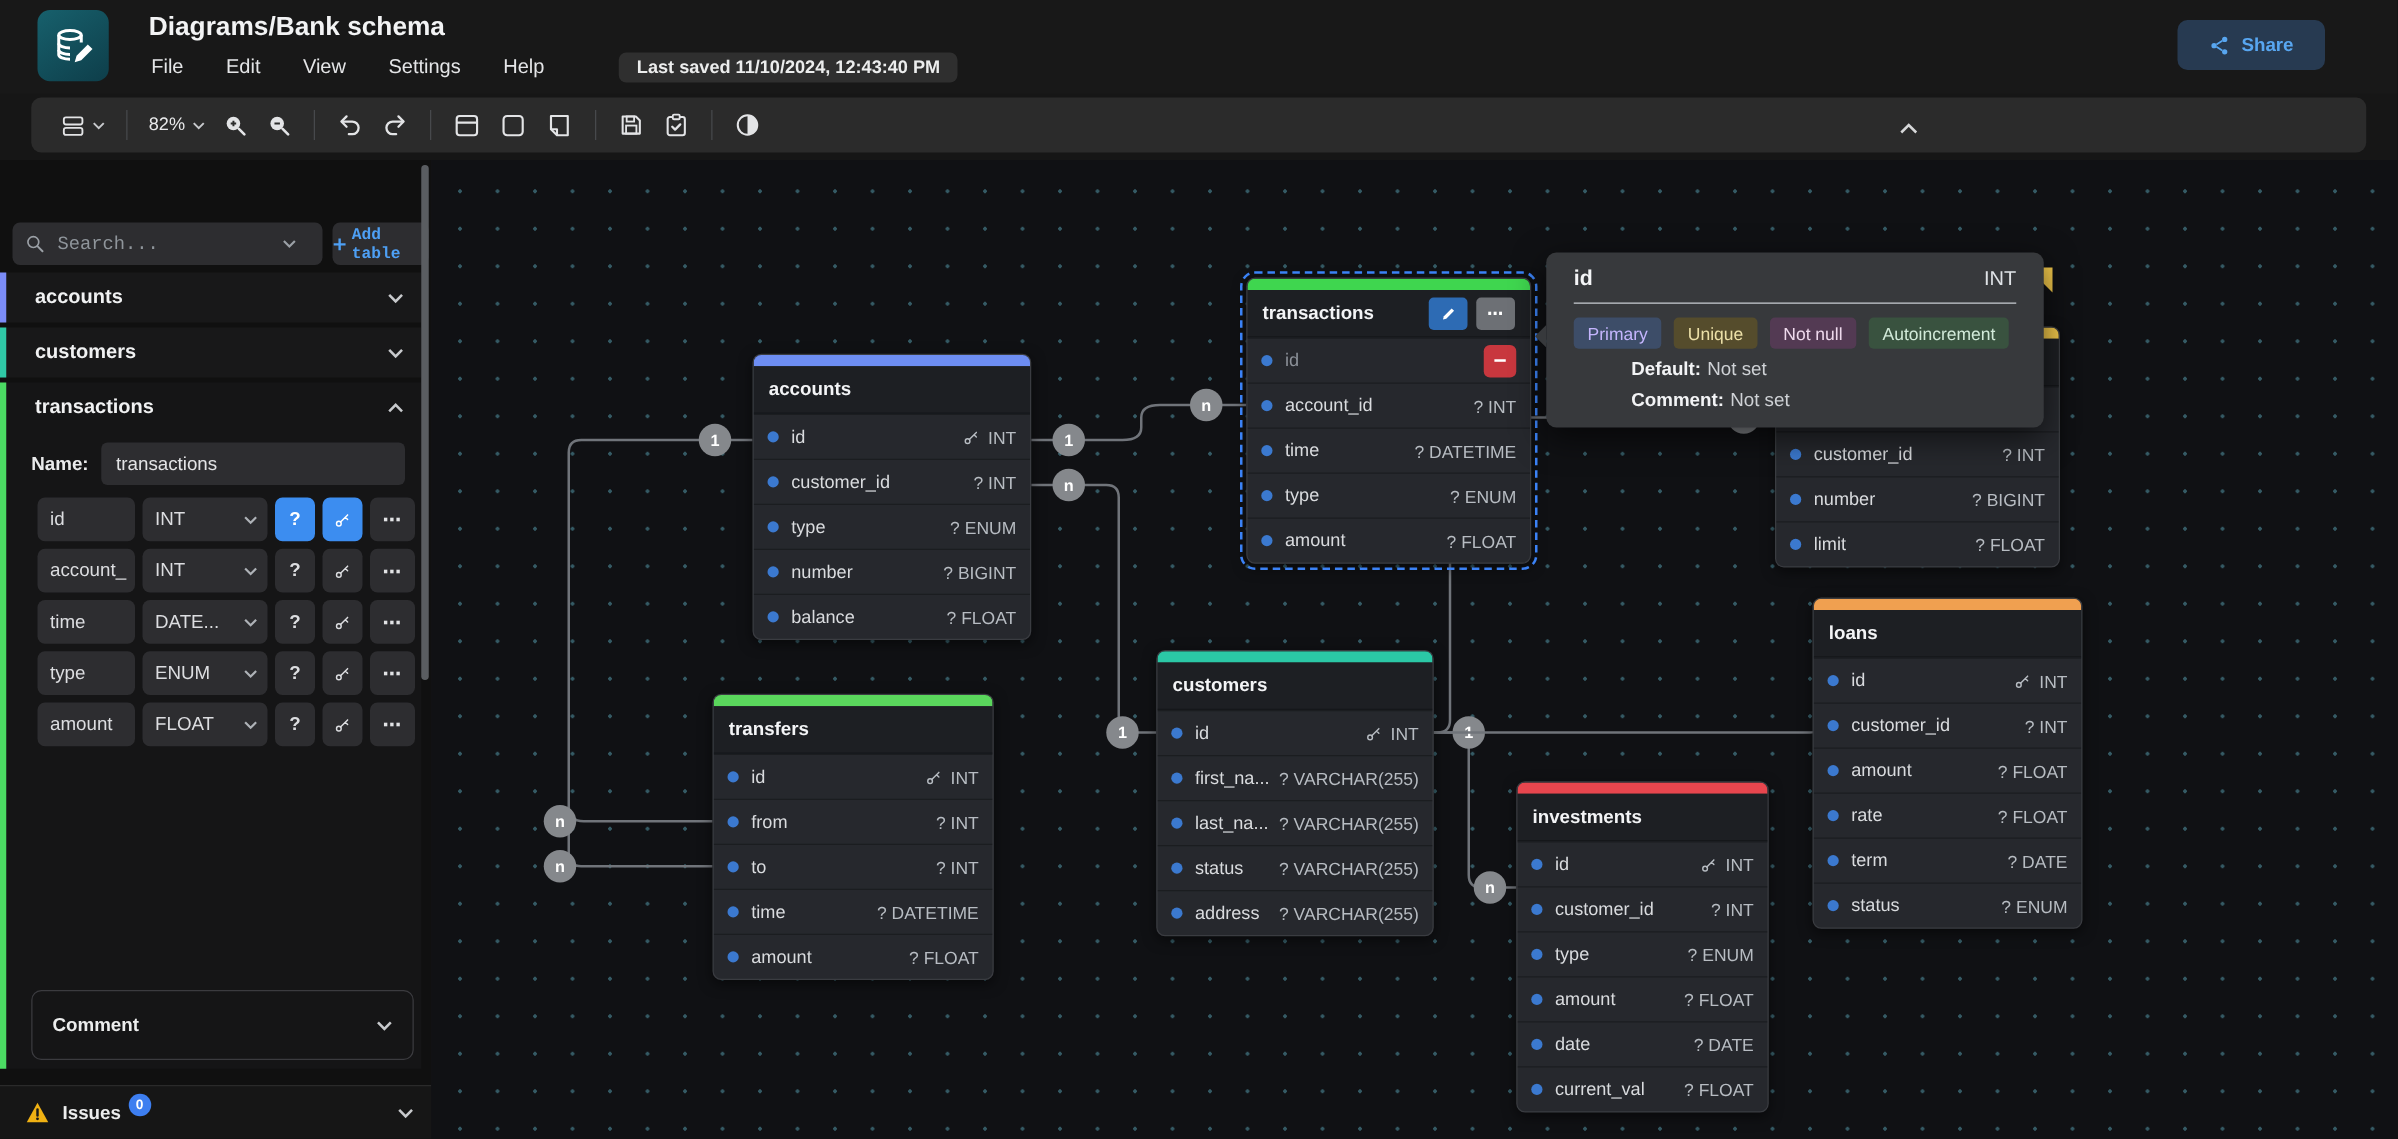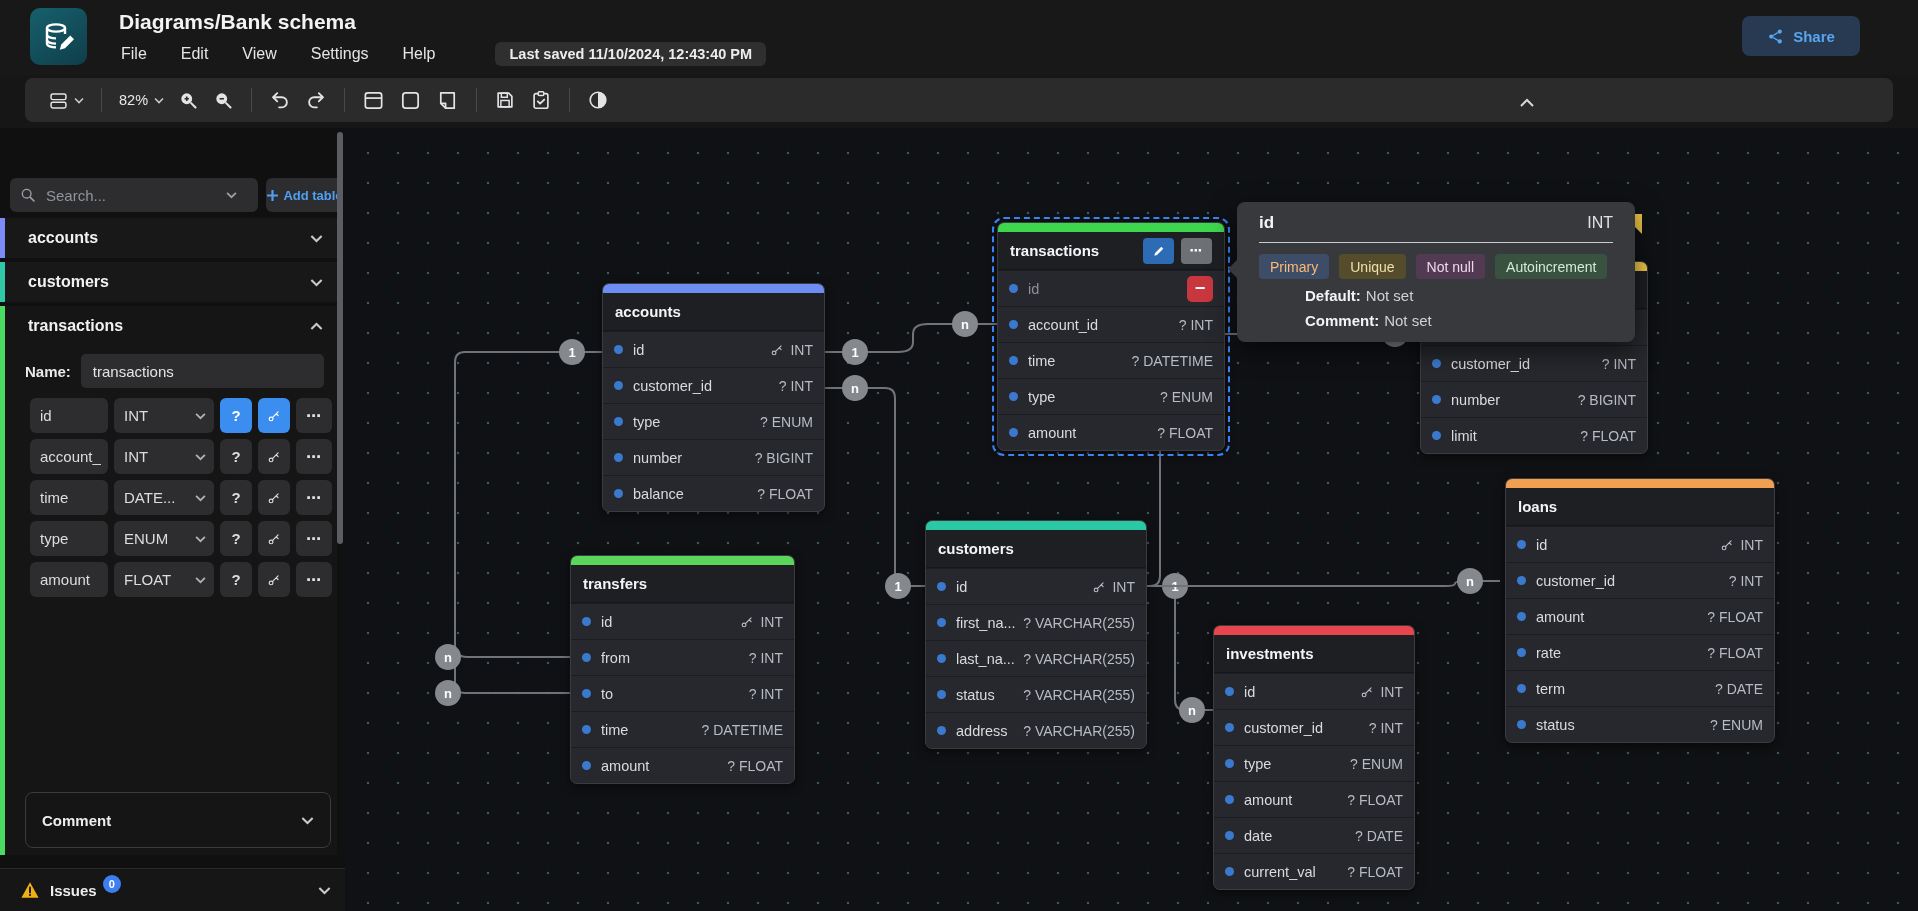--- a/index.html
+++ b/index.html
@@ -31,21 +31,21 @@
   #toolbar-collapse { position:absolute; left:1487px; top:8px; }
 
   
   #sidebar { position:absolute; left:0; top:128px; width:345px; height:740px; background:#101010; }
   #sb-scroll { position:absolute; left:337px; top:4px; width:6px; height:412px; background:#5a5d61; border-radius:3px; }
   #tabs { position:absolute; left:0; top:0; width:100%; height:38px; display:flex; align-items:center; }
   .tab { font-size:15px; color:#b5b8bc; padding:8px 12px; }
   .tab.active { color:#ffffff; font-weight:700; background:#1c1c1d; border-radius:6px 6px 0 0; }
   #tab-left { color:#9a9da1; margin:0 6px 0 8px; }
   #tab-right { color:#4ea0f5; margin-left:4px; }
-  #search-row { position:absolute; left:10px; top:50px; display:flex; gap:8px; }
+  #search-row { position:absolute; left:10px; top:50px; display:flex; gap:8px;font-family:Liberation Mono, monospace; }
   #search-box { width:248px; height:34px; background:#2d2d30; border-radius:6px; display:flex;
     align-items:center; padding:0 10px; gap:10px; }
   #search-input { background:transparent; border:none; outline:none; color:#d9dadc; font-size:15px;
     width:170px; font-family:inherit; }
   #search-input::placeholder { color:#8f959b; }
   #add-table-btn { width:77px; height:34px; background:#2d2d30; border-radius:6px; display:flex;
     align-items:center; justify-content:center; gap:4px; color:#4ea0f5; font-weight:700; font-size:13px; }
   .sb-item { position:absolute; left:0; width:337px; height:40px; background:#181819; display:flex;
     align-items:center; padding:0 14px 0 28px; }
   .sb-accent { position:absolute; left:0; top:0; bottom:0; width:5px; }
@@ -696,21 +696,21 @@
             </span>
           </div>
           <div class="ct-row">
             <span class="fdot"></span>
             <span class="fname">current_val</span>
             <span class="ftype">
               <span>? FLOAT</span>
             </span>
           </div>
         </div>
-        <div class="ctable" style="left: 1160px; top: 350px; width: 270px;">
+        <div class="ctable" style="left: 1105px; top: 350px; width: 216px;">
           <div class="ct-strip" style="background: rgb(240, 160, 80);"></div>
           <div class="ct-title">
             <span>loans</span>
           </div>
           <div class="ct-row">
             <span class="fdot"></span>
             <span class="fname">id</span>
             <span class="ftype">
               <svg class="ic" width="14" height="14" viewBox="0 0 24 24">
                 <circle cx="7" cy="17" r="3.2" fill="none" stroke="currentColor" stroke-width="2"></circle>
@@ -757,21 +757,21 @@
         </div>
       </div>
   <div id="note-corner" style="left: 1277px; top: 86px;"></div>
   <div id="tooltip" style="left: 892px; top: 74px;">
     <div id="tt-head">
       <span id="tt-field">id</span>
       <span id="tt-type">INT</span>
     </div>
     <div id="tt-div"></div>
     <div id="tt-badges">
-          <span class="tt-badge" style="background: rgb(61, 77, 104); color: #fdba74;">Primary</span>
+          <span class="tt-badge" style="background: rgb(61, 77, 104); color: #c4b5fd;">Primary</span>
           <span class="tt-badge" style="background: rgb(85, 76, 44); color: rgb(236, 224, 168);">Unique</span>
           <span class="tt-badge" style="background: rgb(83, 58, 83); color: rgb(238, 217, 236);">Not null</span>
           <span class="tt-badge" style="background: rgb(57, 82, 63); color: rgb(210, 234, 217);">Autoincrement</span>
         </div>
     <div class="tt-line"><b>Default:</b><span>Not set</span></div>
     <div class="tt-line"><b>Comment:</b><span>Not set</span></div>
   </div>
 </div>
 
 </div>

